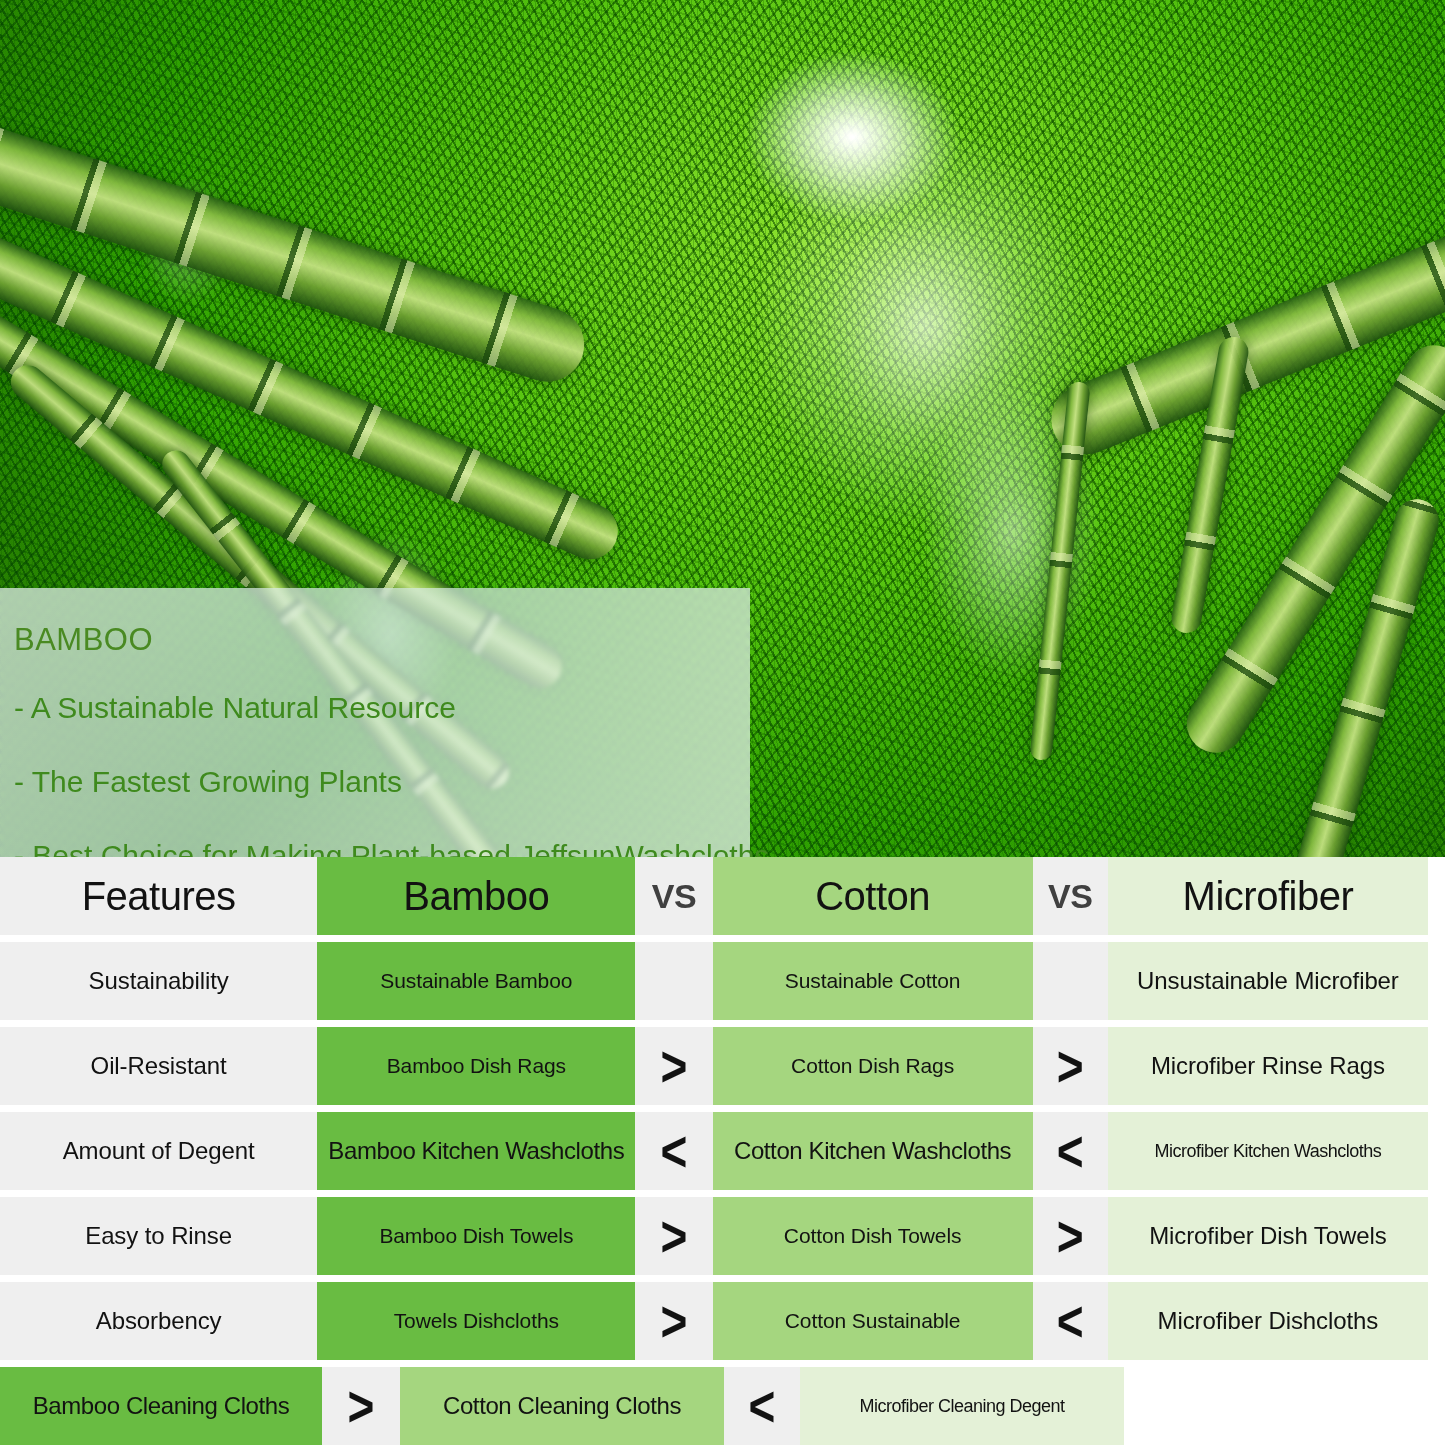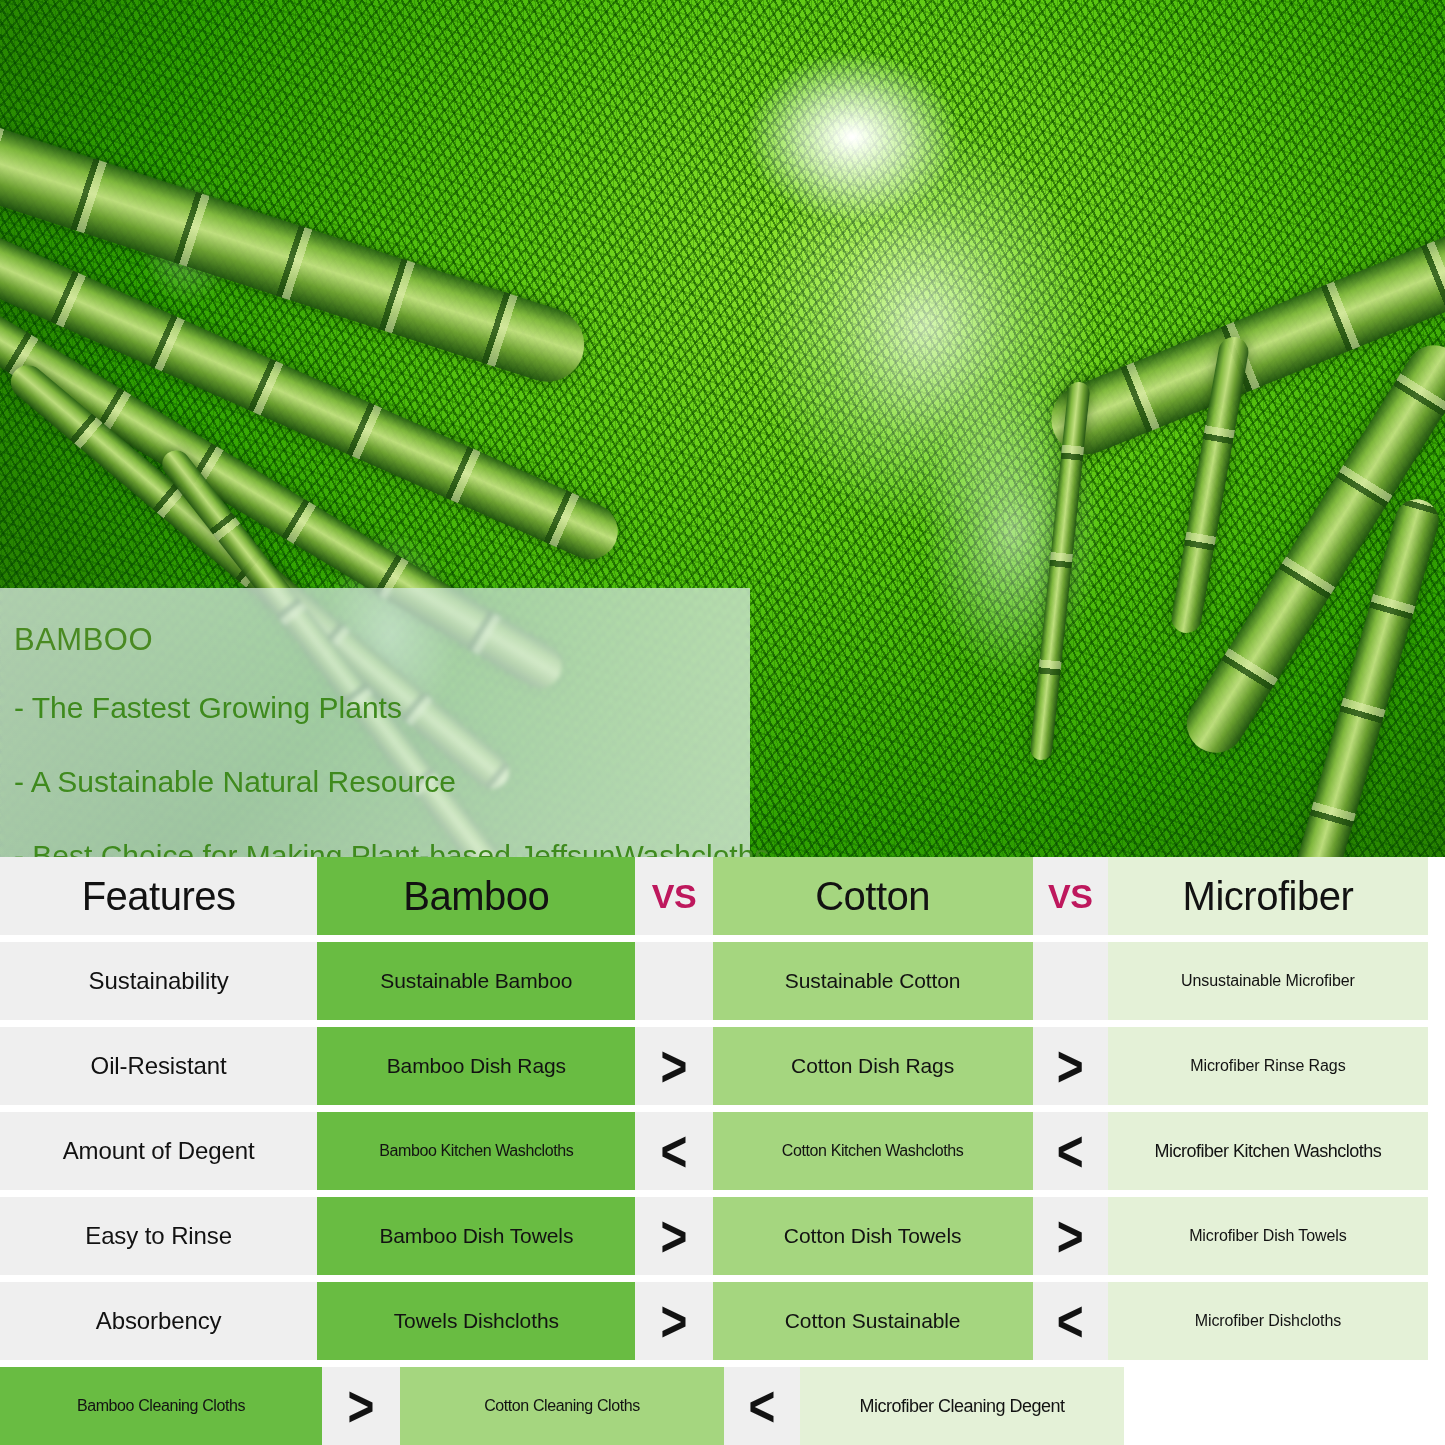--- a/index.html
+++ b/index.html
@@ -136,34 +136,34 @@
     letter-spacing: -0.1px;
     white-space: nowrap;
     padding: 0 4px;
   }
   .feature-text { font-size: 24px; }
 
   
   .trow.header .cell-text { font-size: 40px; letter-spacing: -0.5px; }
   .trow.header .vs-text   { font-size: 34px; font-weight: 700; letter-spacing: -0.5px; }
 
-  .vs-text { color: #be185d; font-weight: 700; }
+  .vs-text { color: #404040; font-weight: 700; }
 
   
   .cmp {
     font-size: 46px;
     font-weight: 700;
     color: #121212;
     line-height: 1;
     font-family: "Liberation Sans", sans-serif;
     transform: scaleY(1.25);
   }
 
-  .micro-text { font-size: 16px; }
-  .tight { font-size: 16px; letter-spacing: -0.4px; }
+  .micro-text { font-size: 24px; }
+  .tight { font-size: 24px; letter-spacing: -0.4px; }
   .tighter { font-size: 18px; letter-spacing: -0.5px; }
 </style>
 </head>
 <body>
 
 <div id="page">
 
   <div class="hero">
     <div class="hero-photo"></div>
     <div class="culm c1"></div>
@@ -172,22 +172,22 @@
     <div class="culm c4"></div>
     <div class="culm c5"></div>
     <div class="culm c6"></div>
     <div class="culm c7"></div>
     <div class="culm c8"></div>
     <div class="culm c9"></div>
     <div class="culm c10"></div>
 
     <div class="overlay-panel">
       <div class="panel-title">BAMBOO</div>
+      <div class="panel-bullet">- A Sustainable Natural Resource</div>
       <div class="panel-bullet">- The Fastest Growing Plants</div>
-      <div class="panel-bullet">- A Sustainable Natural Resource</div>
       <div class="panel-bullet">- Best Choice for Making Plant-based JeffsunWashcloths</div>
     </div>
   </div>
 
   <div class="table">
 
     <div class="trow header">
       <div class="cell col-feature">
         <span class="cell-text">Features</span>
       </div>

